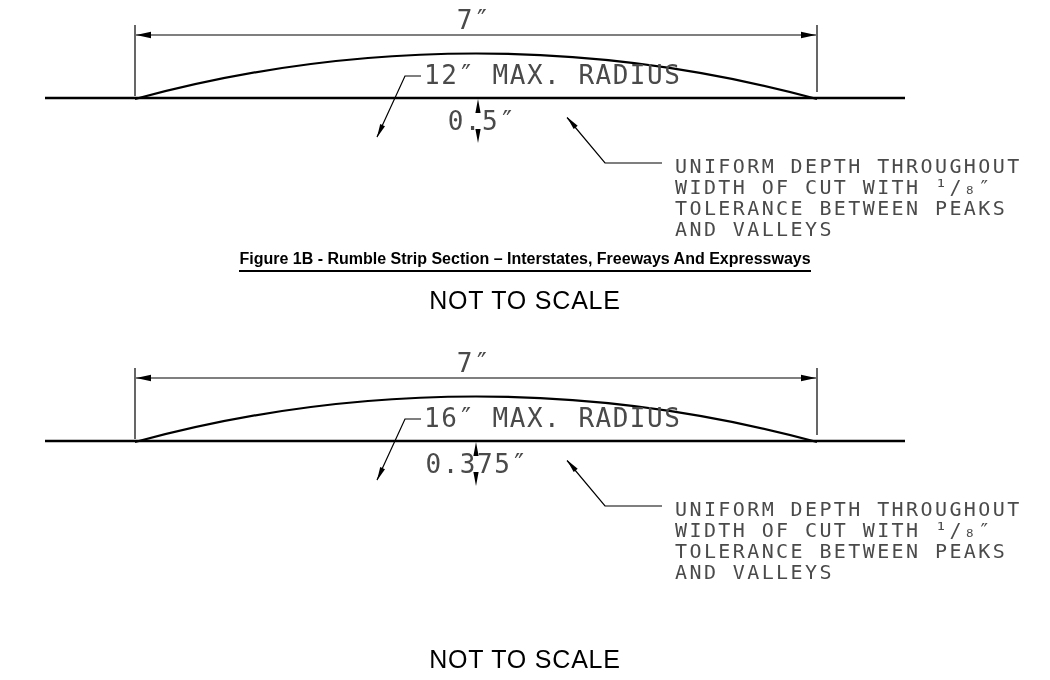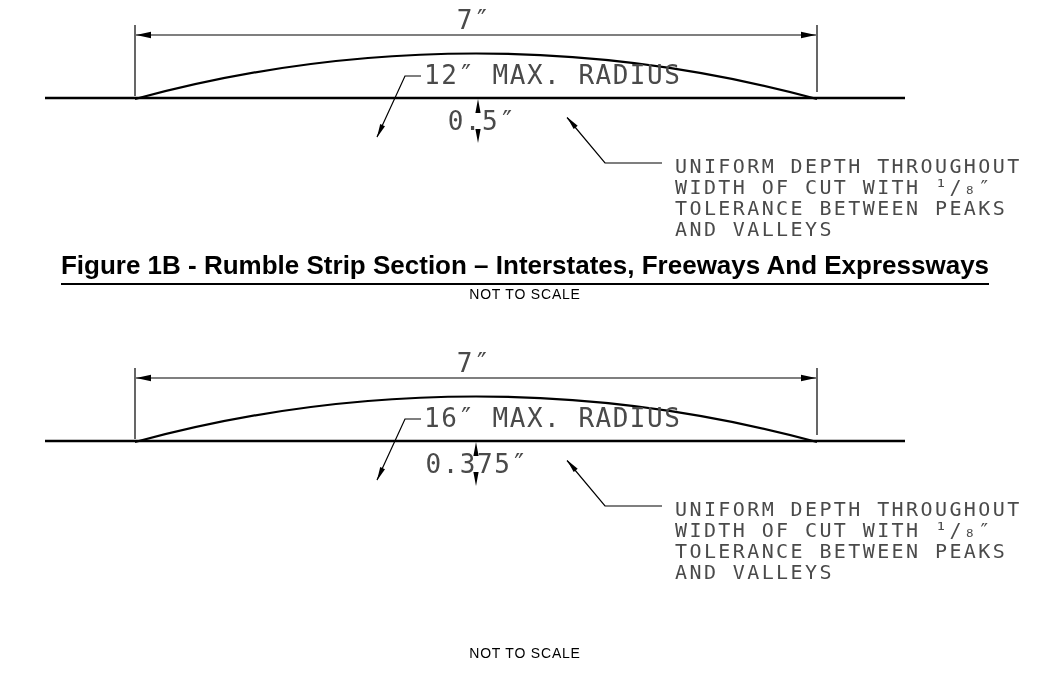--- a/index.html
+++ b/index.html
@@ -40,35 +40,35 @@
   }
 
   .caption {
     position: absolute;
     left: 0;
     width: 1050px;
     text-align: center;
     color: #000000;
   }
   .caption-title {
-    font-size: 26px;
+    font-size: 16px;
     font-weight: bold;
     text-decoration: underline;
   }
   .caption-title .underlined {
     display: inline-block;
     border-bottom: 2.5px solid #000000;
     padding-bottom: 2px;
   }
   #caption1 { top: 250px; }
   #scale1   { top: 286px; }
   #caption2 { top: 607px; }
   #scale2   { top: 645px; }
   .scale-note {
-    font-size: 14px;
+    font-size: 25px;
     letter-spacing: 0.8px;
     font-weight: normal;
   }
 </style>
 </head>
 <body>
 
 <div id="page">
 
   <svg id="fig1-svg" class="drawing" viewBox="0 0 1050 245" xmlns="http://www.w3.org/2000/svg">

